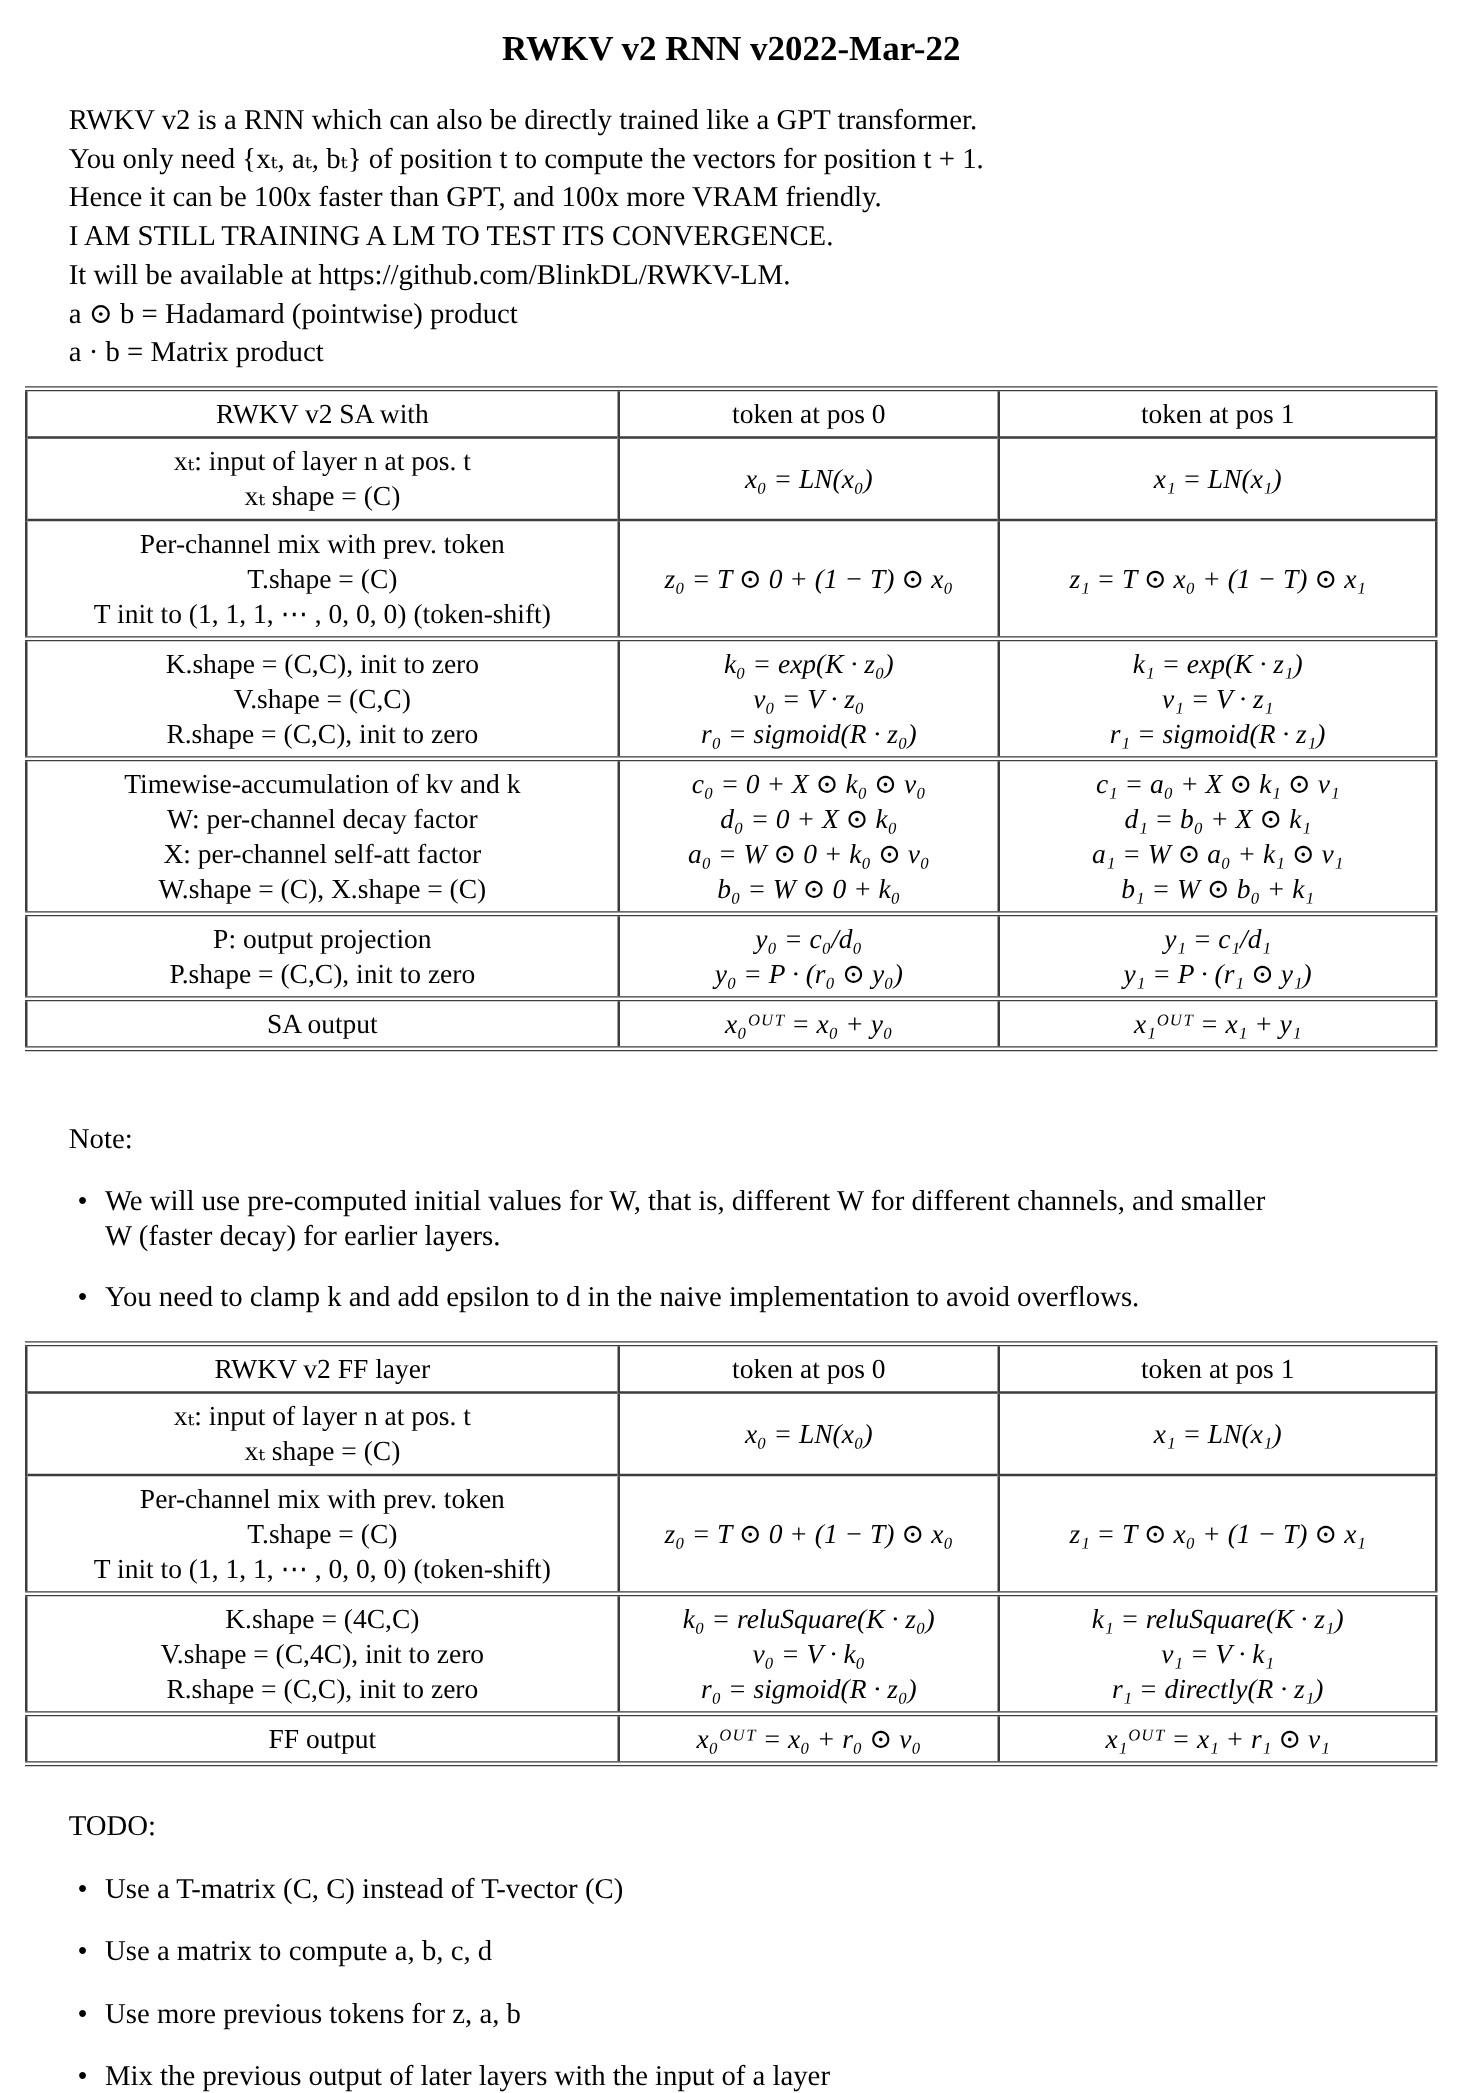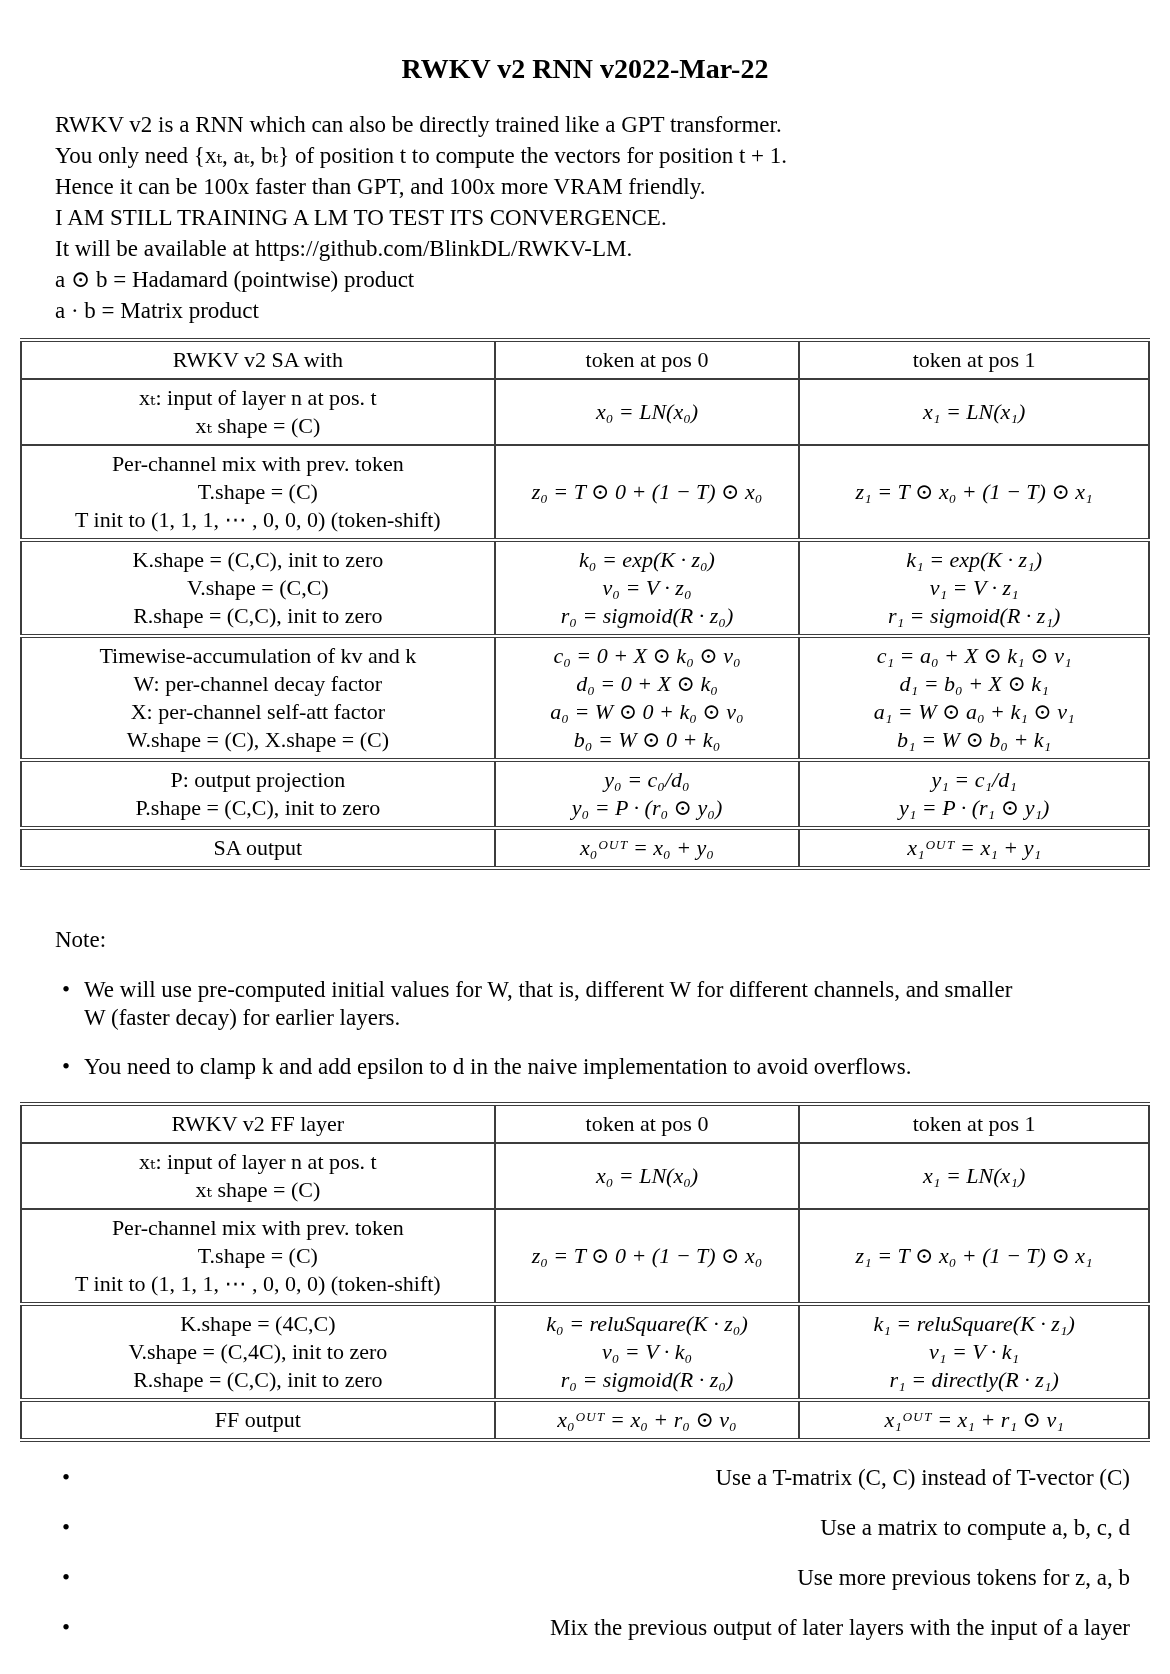--- a/index.html
+++ b/index.html
@@ -13,21 +13,20 @@
     color: #000;
     font-family: "Liberation Serif", "DejaVu Serif", serif;
     font-size: 23px;
   }
   .doc-title {
     text-align: center;
     font-weight: bold;
     font-size: 28px;
     padding-top: 24px;
     margin-bottom: 24px;
-    margin-top: 29px;
   }
   .intro {
     margin-left: 55px;
     margin-right: 40px;
     line-height: 31px;
     white-space: pre-line;
   }
   table.spec {
     border-collapse: collapse;
     table-layout: fixed;
@@ -61,21 +60,21 @@
     margin: 22px 0 0 0;
     padding: 0 40px 0 62px;
   }
   ul.bullets li {
     position: relative;
     padding-left: 22px;
     line-height: 28px;
     margin-bottom: 21px;
     white-space: pre-line;
   }
-  ul.bullets.todo-list li { margin-bottom: 22px; text-align: right; }
+  ul.bullets.todo-list li { margin-bottom: 22px; }
   ul.bullets li::before {
     content: "\2022";
     position: absolute;
     left: 0;
     top: 0;
   }
 </style>
 </head>
 <body>
 
@@ -205,20 +204,21 @@
 r₁ = directly(R · z₁)</td>
       </tr>
       <tr class="sep-d">
         <td>FF output</td>
         <td class="math">x₀ᴼᵁᵀ = x₀ + r₀ ⊙ v₀</td>
         <td class="math">x₁ᴼᵁᵀ = x₁ + r₁ ⊙ v₁</td>
       </tr>
     </tbody>
   </table>
 
+  <div class="sec-heading todo">TODO:</div>
   <ul class="bullets todo-list">
     <li>Use a T-matrix (C, C) instead of T-vector (C)</li>
     <li>Use a matrix to compute a, b, c, d</li>
     <li>Use more previous tokens for z, a, b</li>
     <li>Mix the previous output of later layers with the input of a layer</li>
 
   </ul>
 
 </div>
 

